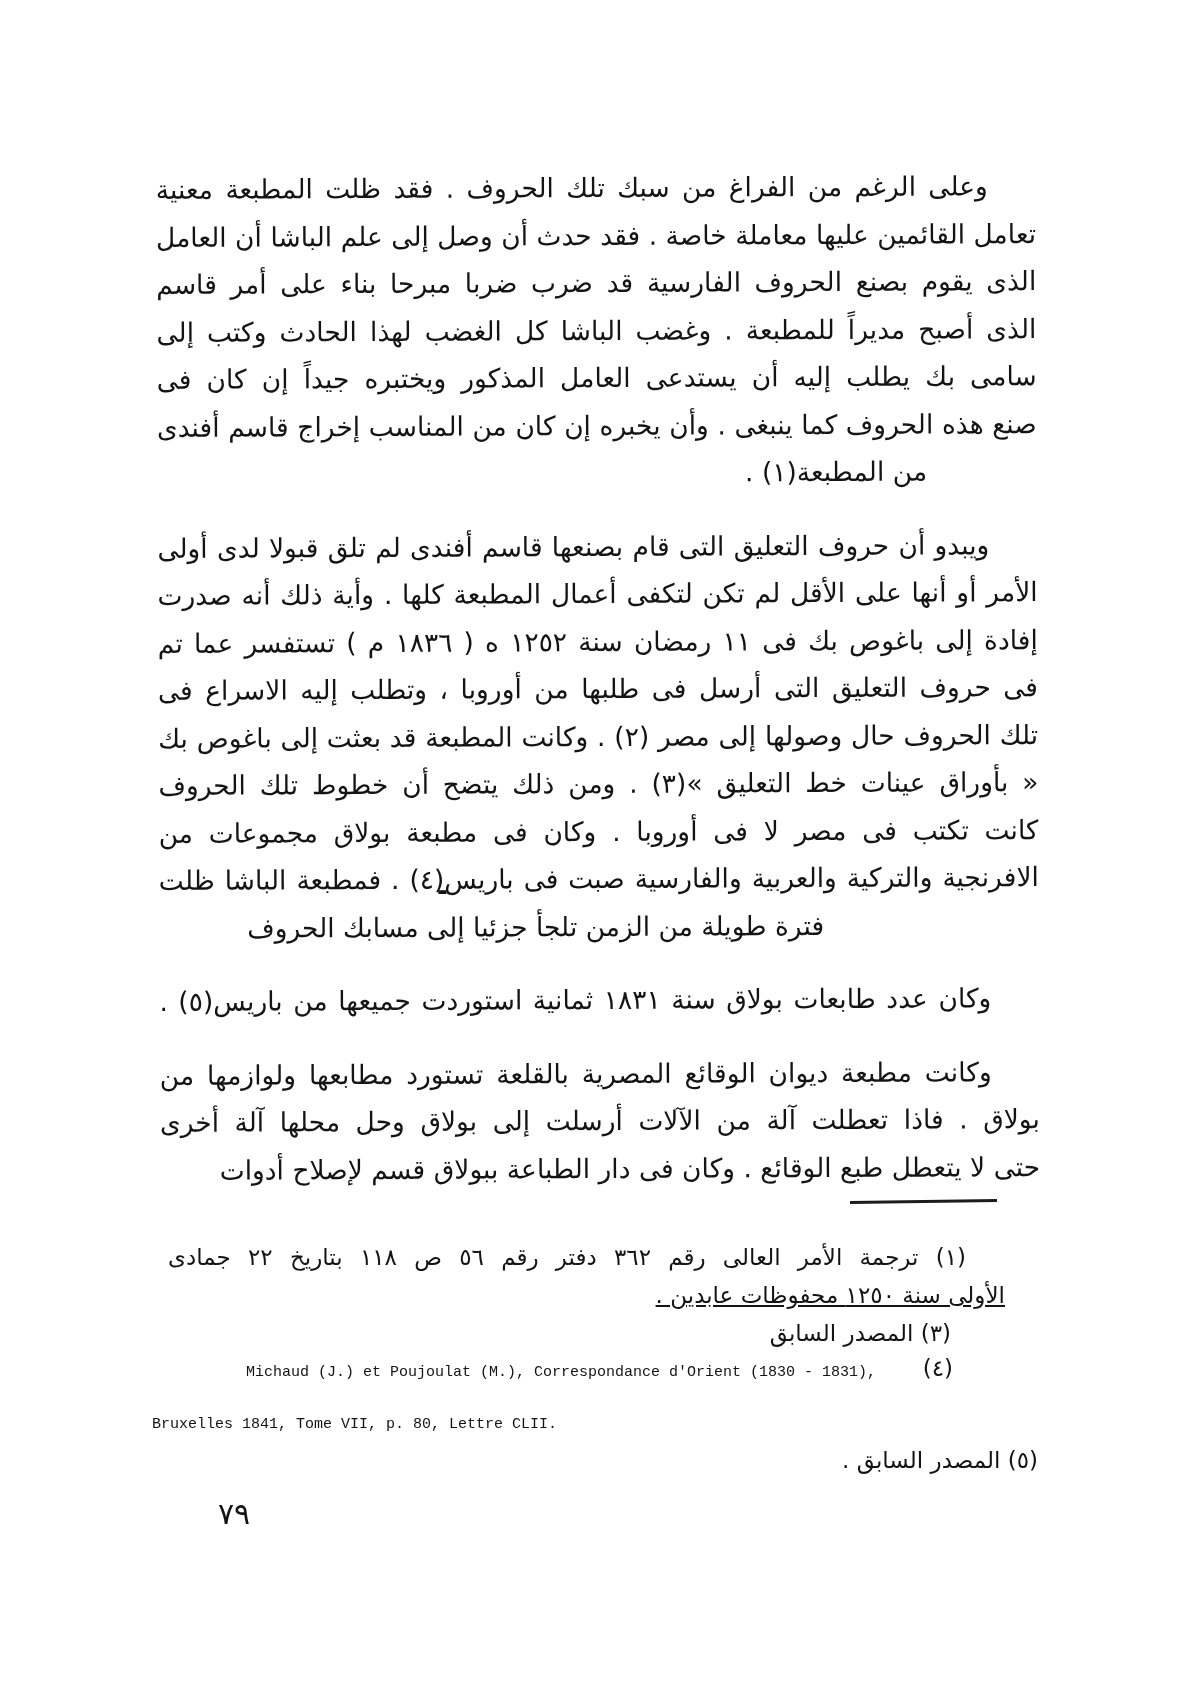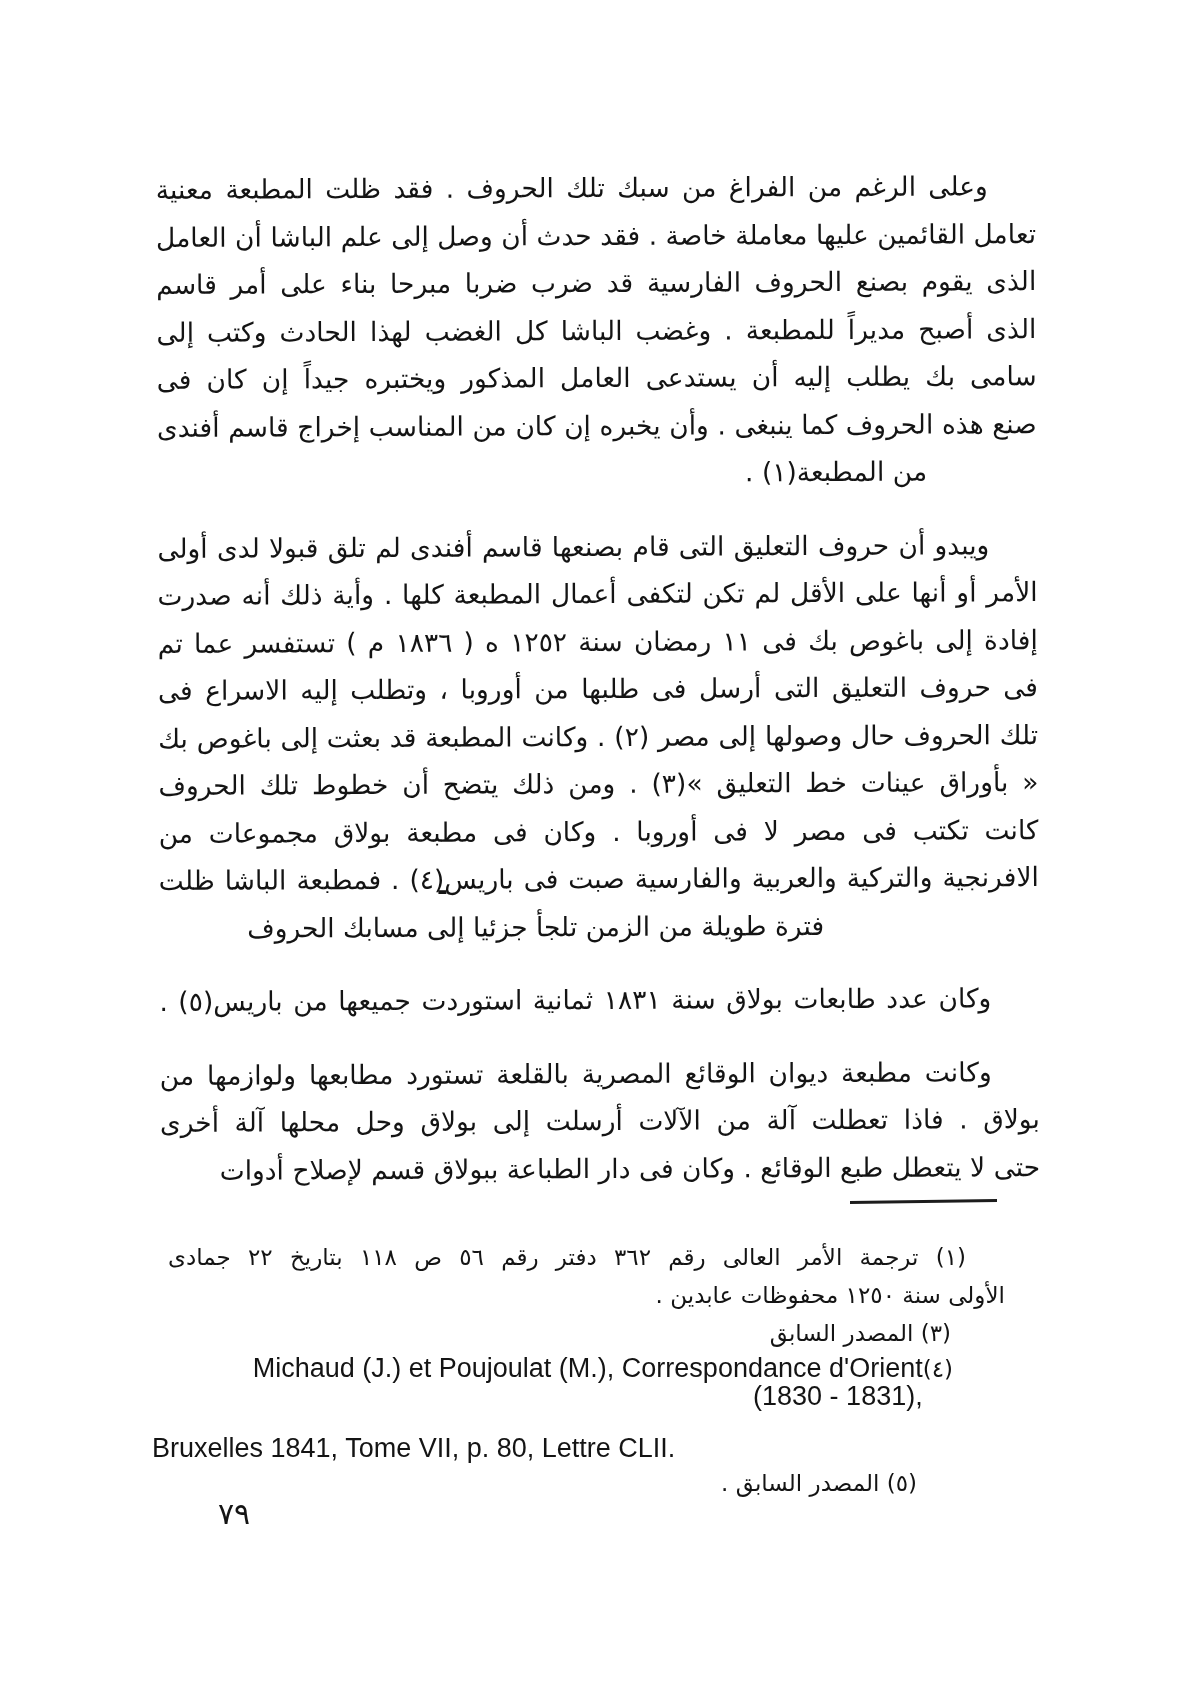--- a/index.html
+++ b/index.html
@@ -55,41 +55,41 @@
     right: 162px;
     left: 158px;
     direction: rtl;
   }
   .fn {
     font-size: 23px;
     line-height: 38px;
     text-align: right;
   }
   .fn.fn1a { margin-left: 10px; margin-right: 72px; text-align: justify; text-align-last: justify; }
-  .fn.fn1b { margin-right: 33px; }
+  .fn.fn1b { margin-right: 33px; text-decoration: underline; }
   .fn.fn2  { margin-top: 4px; margin-right: 133px; }
   .fn.fn3  { margin-right: 87px; }
   .fn.fn4a {
     margin-top: 2px;
     display: flex;
     flex-direction: row; 
     justify-content: space-between;
     align-items: baseline;
     padding-right: 85px;
     padding-left: 88px;
     line-height: 28px;
   }
   .fn-latin {
     direction: ltr;
-    font-family: Liberation Sans, sans-serif;
-    font-size: 27px;
+    font-family: Liberation Mono, monospace;
+    font-size: 15px;
     line-height: 28px;
   }
   .fn.fn4b { direction: ltr; text-align: left; margin-left: -6px; margin-top: 24px; }
-  .fn.fn5  { margin-top: 2px; margin-right: 121px; }
+  .fn.fn5  { margin-top: 2px; }
   
   .page-number {
     position: absolute;
     left: 218px;
     top: 1496px;
     font-size: 30px;
     font-weight: normal;
     direction: rtl;
   }
   

